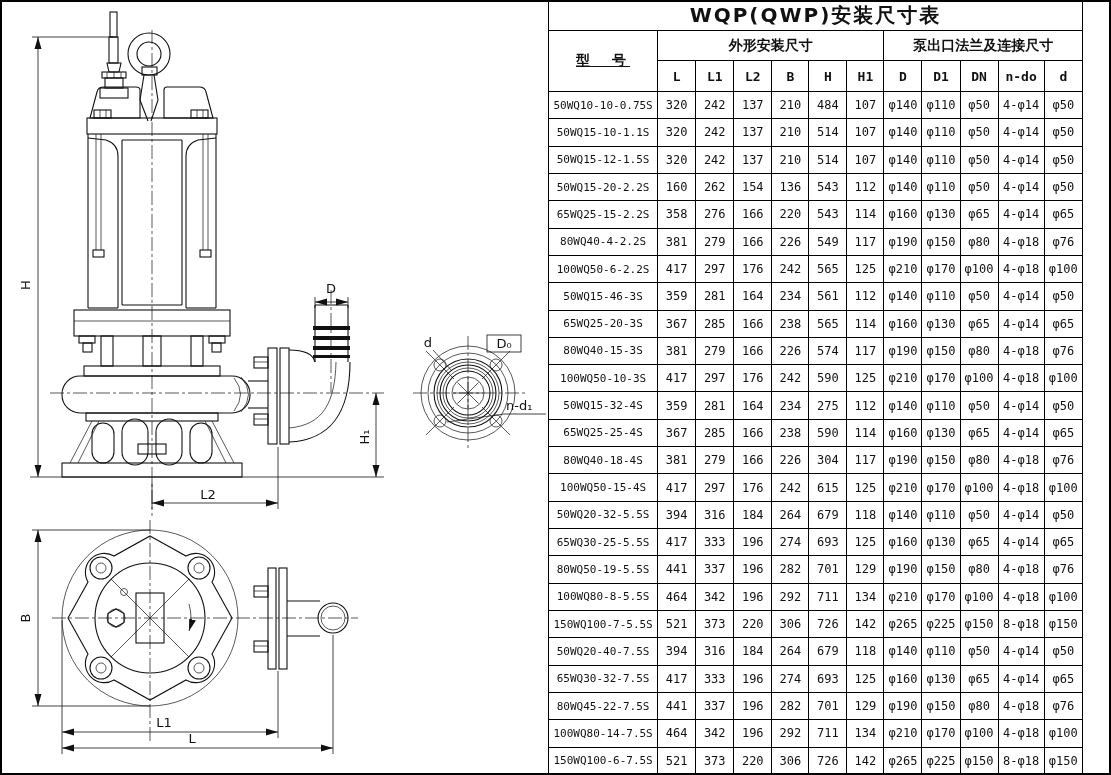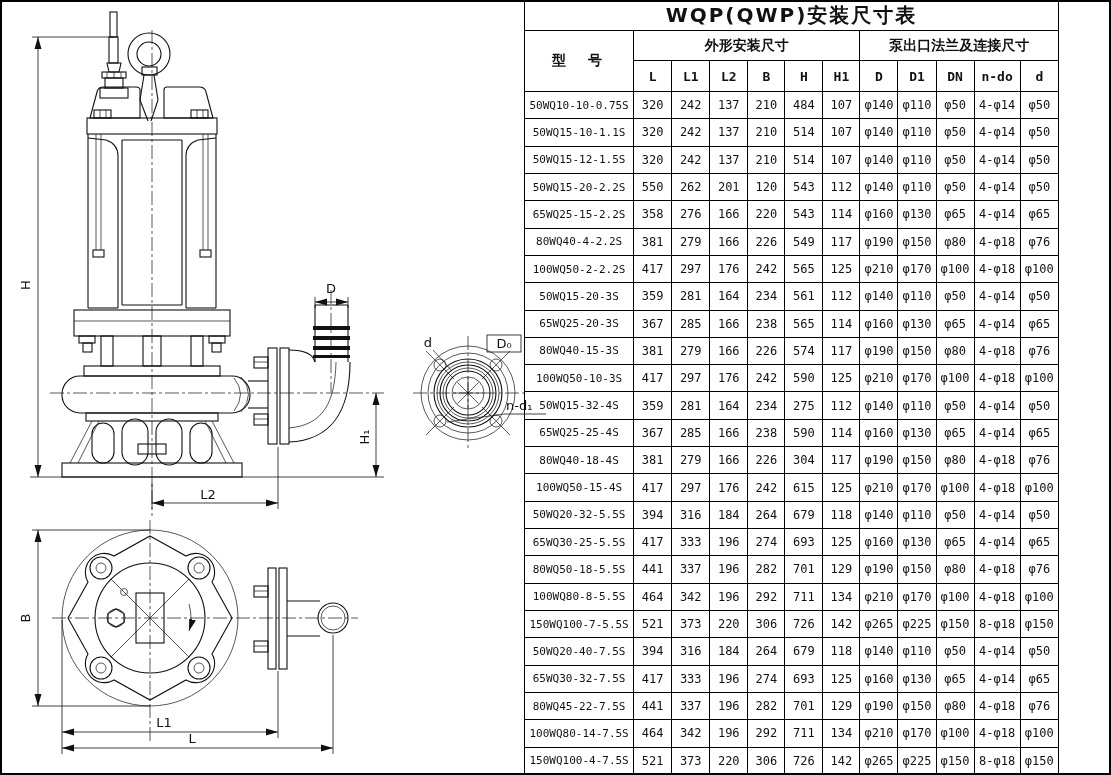--- a/index.html
+++ b/index.html
@@ -7,26 +7,26 @@
          font-family:"DejaVu Sans",sans-serif;color:#111;}
   .frame{position:absolute;inset:0;border:2px solid #000;pointer-events:none;}
   .drawing{position:absolute;left:0;top:0;}
   .drawing svg{display:block;}
   .ln{stroke:#111;fill:none;stroke-width:1.1;}
   .thin{stroke:#111;fill:none;stroke-width:0.7;}
   .cl{stroke:#111;fill:none;stroke-width:0.7;stroke-dasharray:14 3 3 3;}
   .dim{stroke:#111;fill:none;stroke-width:0.8;}
   .blk{fill:#111;stroke:none;}
   .lbl{font:13px "DejaVu Sans",sans-serif;fill:#111;}
-  .tablewrap{position:absolute;left:524px;top:0;width:423px;height:775px;border-radius:32px;}
+  .tablewrap{position:absolute;left:548px;top:0;width:423px;height:775px;border-radius:32px;}
   table{border-collapse:collapse;table-layout:fixed;width:535px;height:775px;}
   th,td{border:1px solid #000;text-align:center;vertical-align:middle;padding:0;overflow:hidden;white-space:nowrap;}
   .title-row th{font:bold 20px "DejaVu Sans",sans-serif;height:30px;letter-spacing:2px;border-top:none;}
   .group-row th{font:bold 14px "DejaVu Sans",sans-serif;height:29px;}
-  .model-th{font:bold 15px "DejaVu Sans",sans-serif;letter-spacing:4px;}
+  .model-th{font:bold 15px "DejaVu Sans",sans-serif;letter-spacing:4px;text-decoration:underline;}
   .cols-row th{font:bold 13px "DejaVu Sans Mono",monospace;height:30px;}
   tbody td{font:12px "DejaVu Sans Mono",monospace;}
   tbody td.model{font-size:11px;}
 </style>
 </head>
 <body>
 
 <div class="sheet">
 
   <div class="drawing">
@@ -331,24 +331,24 @@
             <td>514</td>
             <td>107</td>
             <td>φ140</td>
             <td>φ110</td>
             <td>φ50</td>
             <td>4-φ14</td>
             <td>φ50</td>
           </tr>
           <tr>
             <td class="model">50WQ15-20-2.2S</td>
-            <td>550</td>
+            <td>160</td>
             <td>262</td>
-            <td>201</td>
-            <td>120</td>
+            <td>154</td>
+            <td>136</td>
             <td>543</td>
             <td>112</td>
             <td>φ140</td>
             <td>φ110</td>
             <td>φ50</td>
             <td>4-φ14</td>
             <td>φ50</td>
           </tr>
           <tr>
             <td class="model">65WQ25-15-2.2S</td>
@@ -372,35 +372,35 @@
             <td>226</td>
             <td>549</td>
             <td>117</td>
             <td>φ190</td>
             <td>φ150</td>
             <td>φ80</td>
             <td>4-φ18</td>
             <td>φ76</td>
           </tr>
           <tr>
-            <td class="model">100WQ50-2-2.2S</td>
+            <td class="model">100WQ50-6-2.2S</td>
             <td>417</td>
             <td>297</td>
             <td>176</td>
             <td>242</td>
             <td>565</td>
             <td>125</td>
             <td>φ210</td>
             <td>φ170</td>
             <td>φ100</td>
             <td>4-φ18</td>
             <td>φ100</td>
           </tr>
           <tr>
-            <td class="model">50WQ15-20-3S</td>
+            <td class="model">50WQ15-46-3S</td>
             <td>359</td>
             <td>281</td>
             <td>164</td>
             <td>234</td>
             <td>561</td>
             <td>112</td>
             <td>φ140</td>
             <td>φ110</td>
             <td>φ50</td>
             <td>4-φ14</td>
@@ -526,21 +526,21 @@
             <td>274</td>
             <td>693</td>
             <td>125</td>
             <td>φ160</td>
             <td>φ130</td>
             <td>φ65</td>
             <td>4-φ14</td>
             <td>φ65</td>
           </tr>
           <tr>
-            <td class="model">80WQ50-18-5.5S</td>
+            <td class="model">80WQ50-19-5.5S</td>
             <td>441</td>
             <td>337</td>
             <td>196</td>
             <td>282</td>
             <td>701</td>
             <td>129</td>
             <td>φ190</td>
             <td>φ150</td>
             <td>φ80</td>
             <td>4-φ18</td>
@@ -624,21 +624,21 @@
             <td>292</td>
             <td>711</td>
             <td>134</td>
             <td>φ210</td>
             <td>φ170</td>
             <td>φ100</td>
             <td>4-φ18</td>
             <td>φ100</td>
           </tr>
           <tr>
-            <td class="model">150WQ100-4-7.5S</td>
+            <td class="model">150WQ100-6-7.5S</td>
             <td>521</td>
             <td>373</td>
             <td>220</td>
             <td>306</td>
             <td>726</td>
             <td>142</td>
             <td>φ265</td>
             <td>φ225</td>
             <td>φ150</td>
             <td>8-φ18</td>

